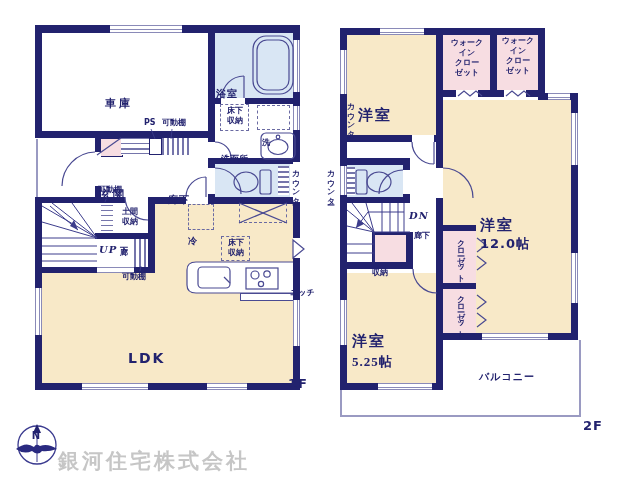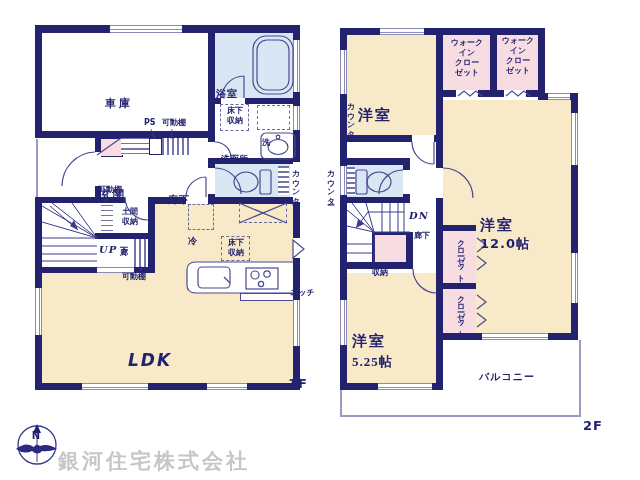--- a/index.html
+++ b/index.html
@@ -19,21 +19,21 @@
   .hatch-h{position:absolute;background:repeating-linear-gradient(180deg,#7575ab 0 1.5px,#fff 1.5px 5px);}
   .hatch-v{position:absolute;background:repeating-linear-gradient(90deg,#7575ab 0 1.5px,#fff 1.5px 5px);}
   .dash{position:absolute;border:1px dashed #6a6aa2;box-sizing:border-box;}
   .thin{position:absolute;background:#9a9ac2;}
   .lbl{position:absolute;color:#22226e;font-weight:bold;line-height:1.25;letter-spacing:1px;white-space:nowrap;}
   .ml{white-space:pre-line;text-align:center;}
   .ctr{text-align:left;margin-top:26px;}
   .vt{writing-mode:vertical-rl;text-orientation:upright;letter-spacing:0;}
   .it{font-family:"DejaVu Serif",serif;font-style:italic;font-weight:bold;}
   .s8{font-size:8px;}.s9{font-size:9px;}.s10{font-size:10px;}.s11{font-size:11px;}
-  .s13{font-size:13px;}.s15{font-size:15px;}.s17{font-size:17px;font-style:italic;}
+  .s13{font-size:13px;}.s15{font-size:15px;}.s17{font-size:14px;}
   svg{position:absolute;left:0;top:0;pointer-events:none;}
   .wm{position:absolute;color:#c6c6c6;font-size:21px;font-weight:600;letter-spacing:3px;white-space:nowrap;}
 </style>
 </head>
 <body>
 
 <div id="plan">
 
   <div class="blue" style="left:215px;top:32px;width:78px;height:66px;"></div>
   <div class="blue" style="left:215px;top:164px;width:75px;height:33px;"></div>

